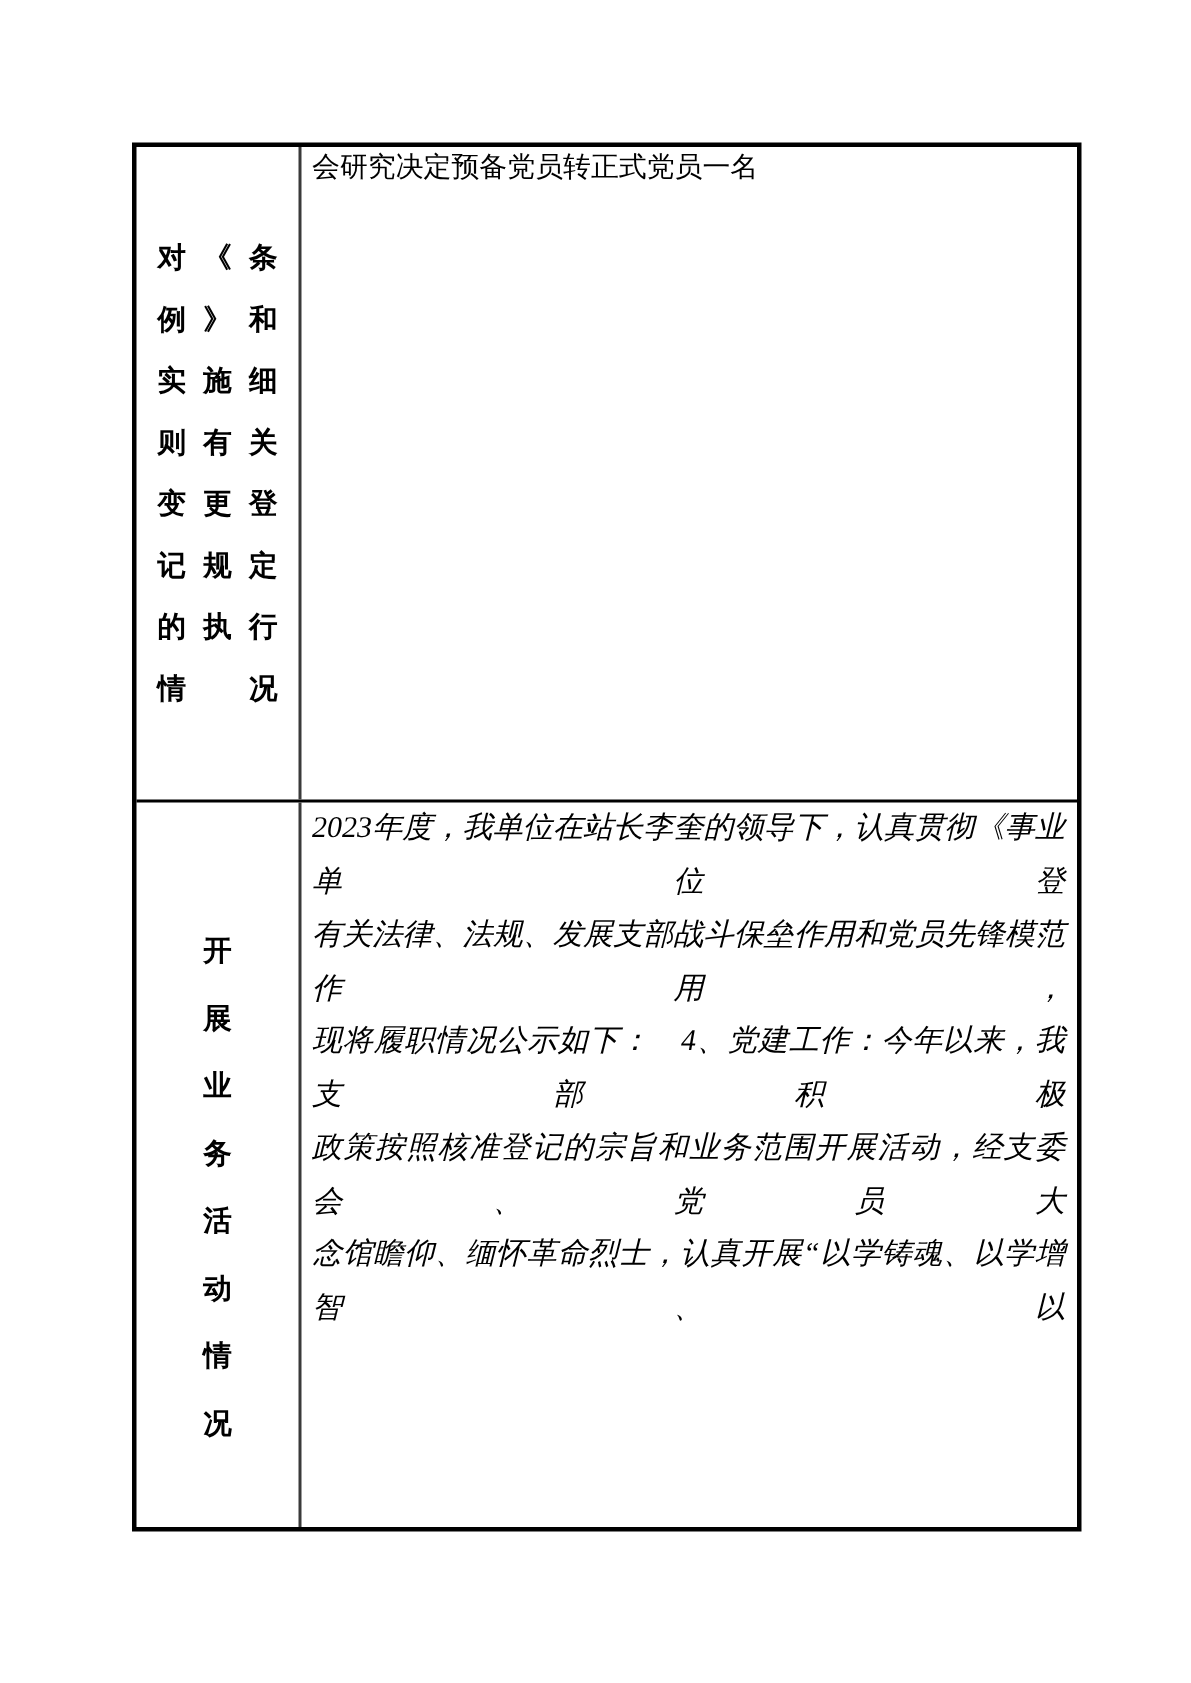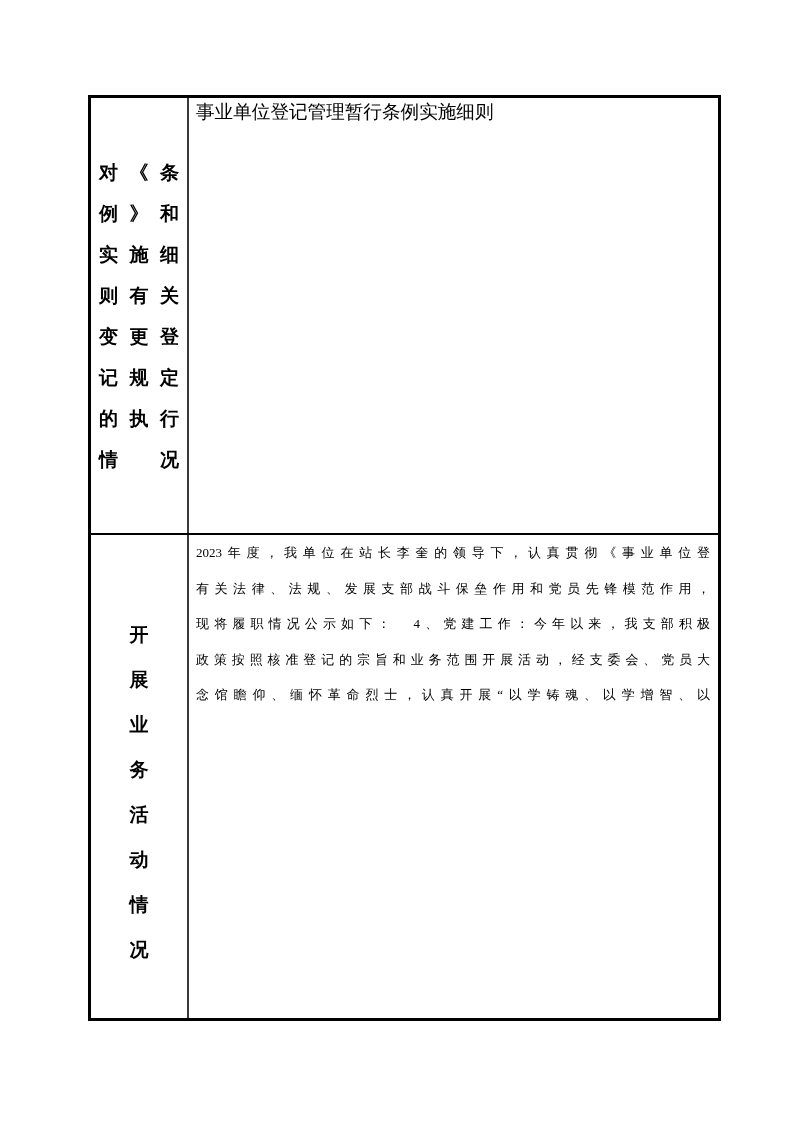--- a/index.html
+++ b/index.html
@@ -18,21 +18,21 @@
     width:627px;height:920px;
     border:3px solid #000;
     display:flex;flex-direction:column;
     box-sizing:content-box;
     background:#fff;
   }
   .t-row{display:flex;width:100%;}
   .t-row1{height:435px;border-bottom:2px solid #000;flex:none;}
   .t-row2{flex:1;min-height:0;}
   .cell-label{
-    width:98px;flex:none;
+    width:110px;flex:none;
     border-right:2px solid #3a3a3a;
     display:flex;flex-direction:column;
     align-items:center;justify-content:center;
     box-sizing:border-box;
   }
   .cell-content{
     flex:1;min-width:0;
     padding:0 8px 0 7px;
     box-sizing:border-box;
   }
@@ -48,23 +48,23 @@
     font-size:19px;font-weight:bold;
     line-height:45px;
     text-align:center;
   }
   .single-line{
     font-size:18.6px;
     line-height:24px;
     padding-top:2px;
   }
   .body-line{
-    font-size:13px;
+    font-size:20px;
     line-height:35.5px;
-    text-align:justify;text-align-last:justify;
+    text-align:justify;text-align-last:justify;font-style:italic;
   }
 </style>
 </head>
 <body>
 
 <div class="page">
   <div class="doc-table">
 
     <div class="t-row t-row1">
       <div class="cell-label">
@@ -73,21 +73,21 @@
           <div class="label-line">例》和</div>
           <div class="label-line">实施细</div>
           <div class="label-line">则有关</div>
           <div class="label-line">变更登</div>
           <div class="label-line">记规定</div>
           <div class="label-line">的执行</div>
           <div class="label-line">情况</div>
         </div>
       </div>
       <div class="cell-content">
-        <div class="single-line">事业单位登记管理暂行条例实施细则</div>
+        <div class="single-line">会研究决定预备党员转正式党员一名</div>
       </div>
     </div>
 
     <div class="t-row t-row2">
       <div class="cell-label">
         <div class="label-block2">
           <div class="label-line">开</div>
           <div class="label-line">展</div>
           <div class="label-line">业</div>
           <div class="label-line">务</div>

